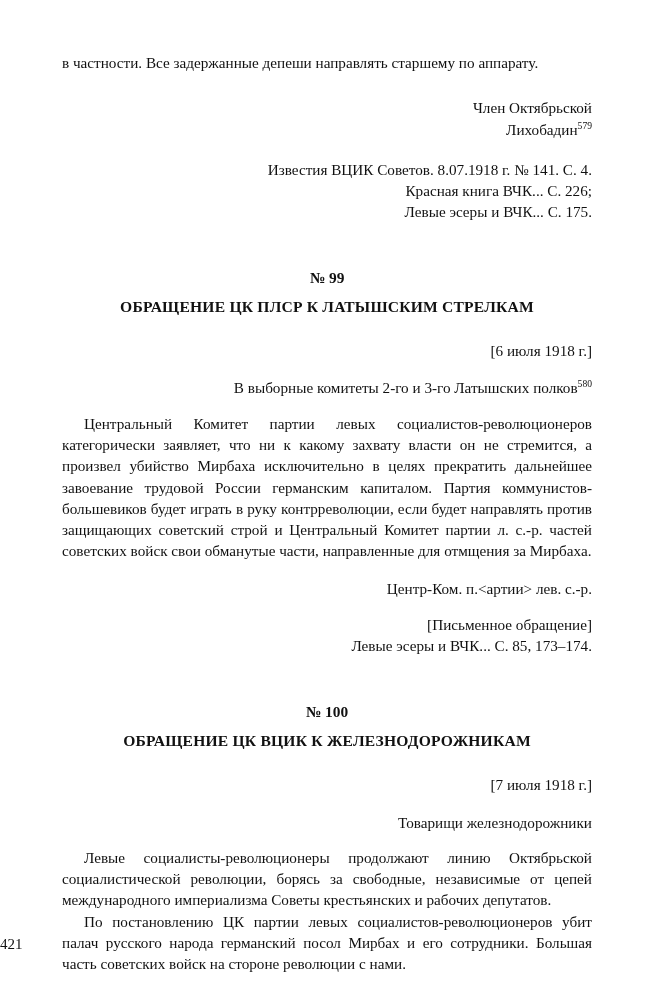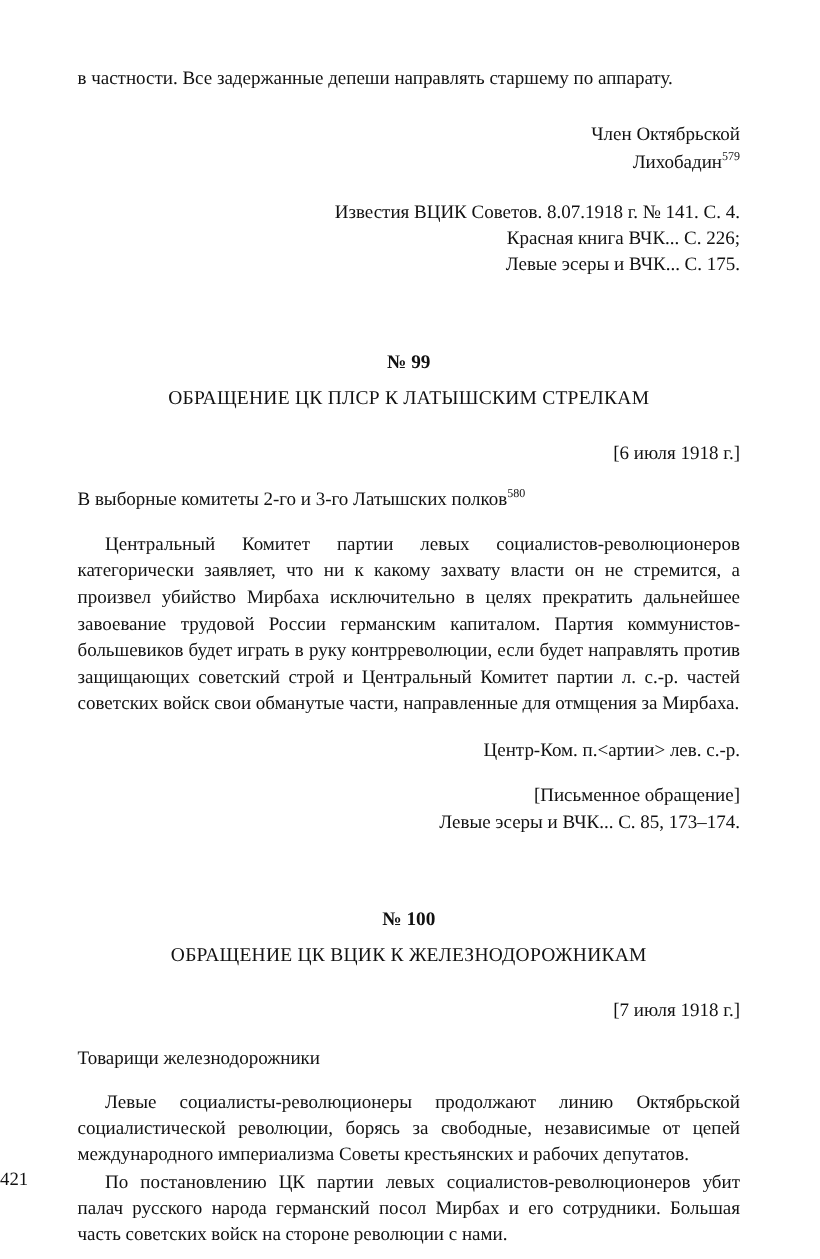--- a/index.html
+++ b/index.html
@@ -33,32 +33,31 @@
     margin: 0;
     font-size: 15.2px;
     line-height: 1.40;
     text-align: justify;
     text-justify: inter-word;
     hyphens: manual;
   }
   .indent { text-indent: 22px; }
   .no-indent { text-indent: 0; }
   .right { text-align: right; }
-  .center { text-align: left; }
+  .center { text-align: right; }
   .small-caps-head {
-    font-weight: normal;
+    font-weight: bold;
     font-size: 15.6px;
     text-align: center;
     letter-spacing: 0.2px;
   }
   .num-head {
     font-weight: bold;
     font-size: 15.4px;
     text-align: center;
-    margin-top: 12px;
   }
   sup {
     font-size: 9.6px;
     vertical-align: super;
     line-height: 0;
   }
   .sp-8 { height: 8px; }
   .sp-14 { height: 14px; }
   .sp-16 { height: 16px; }
   .sp-20 { height: 20px; }

